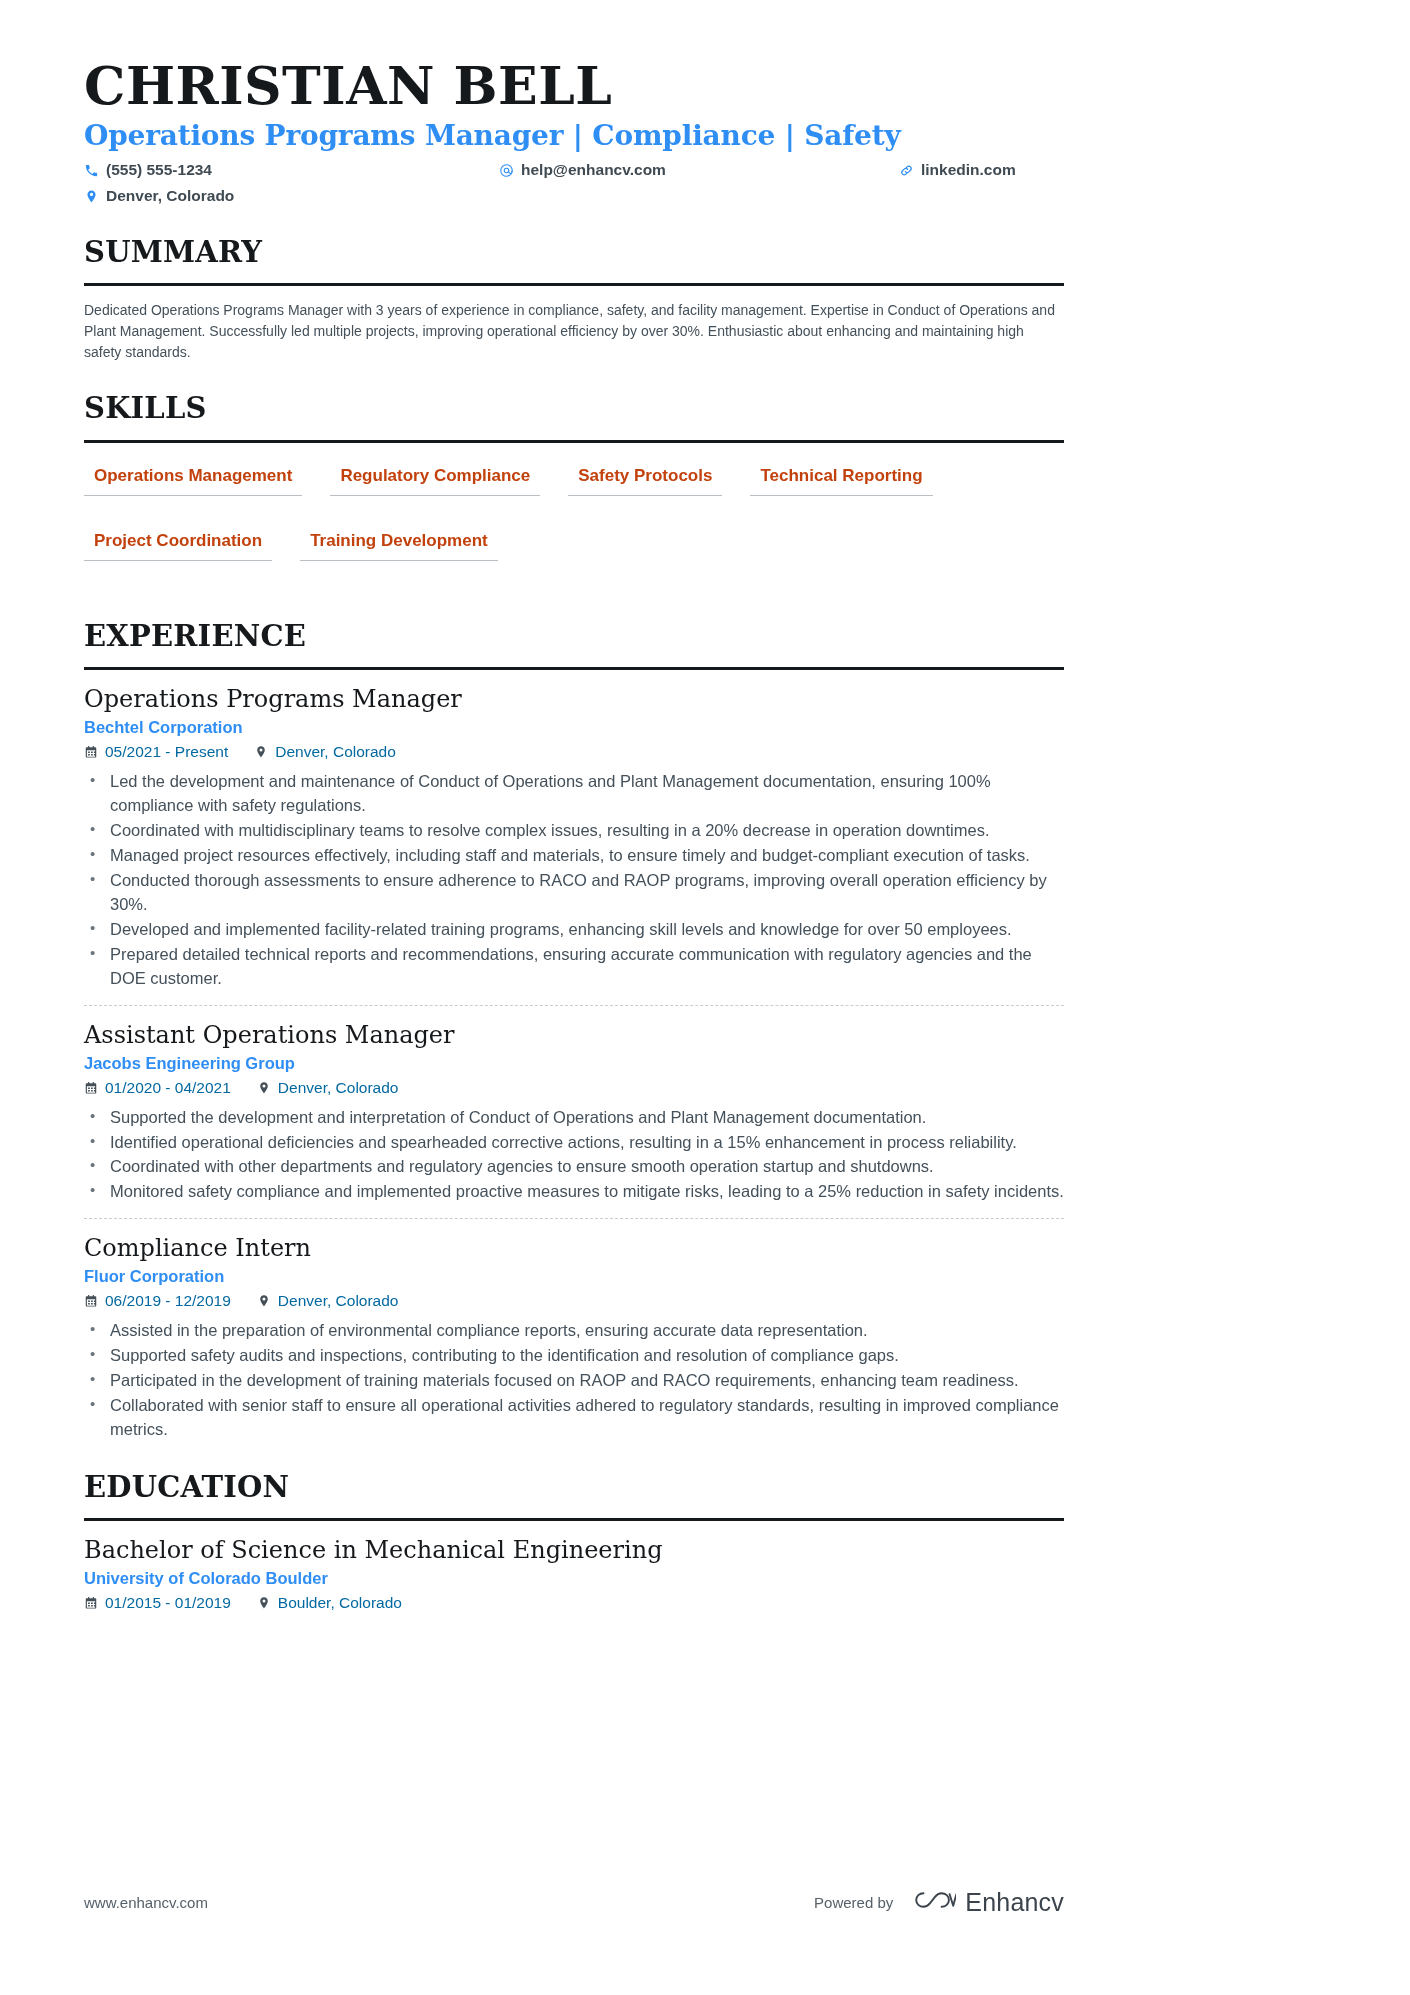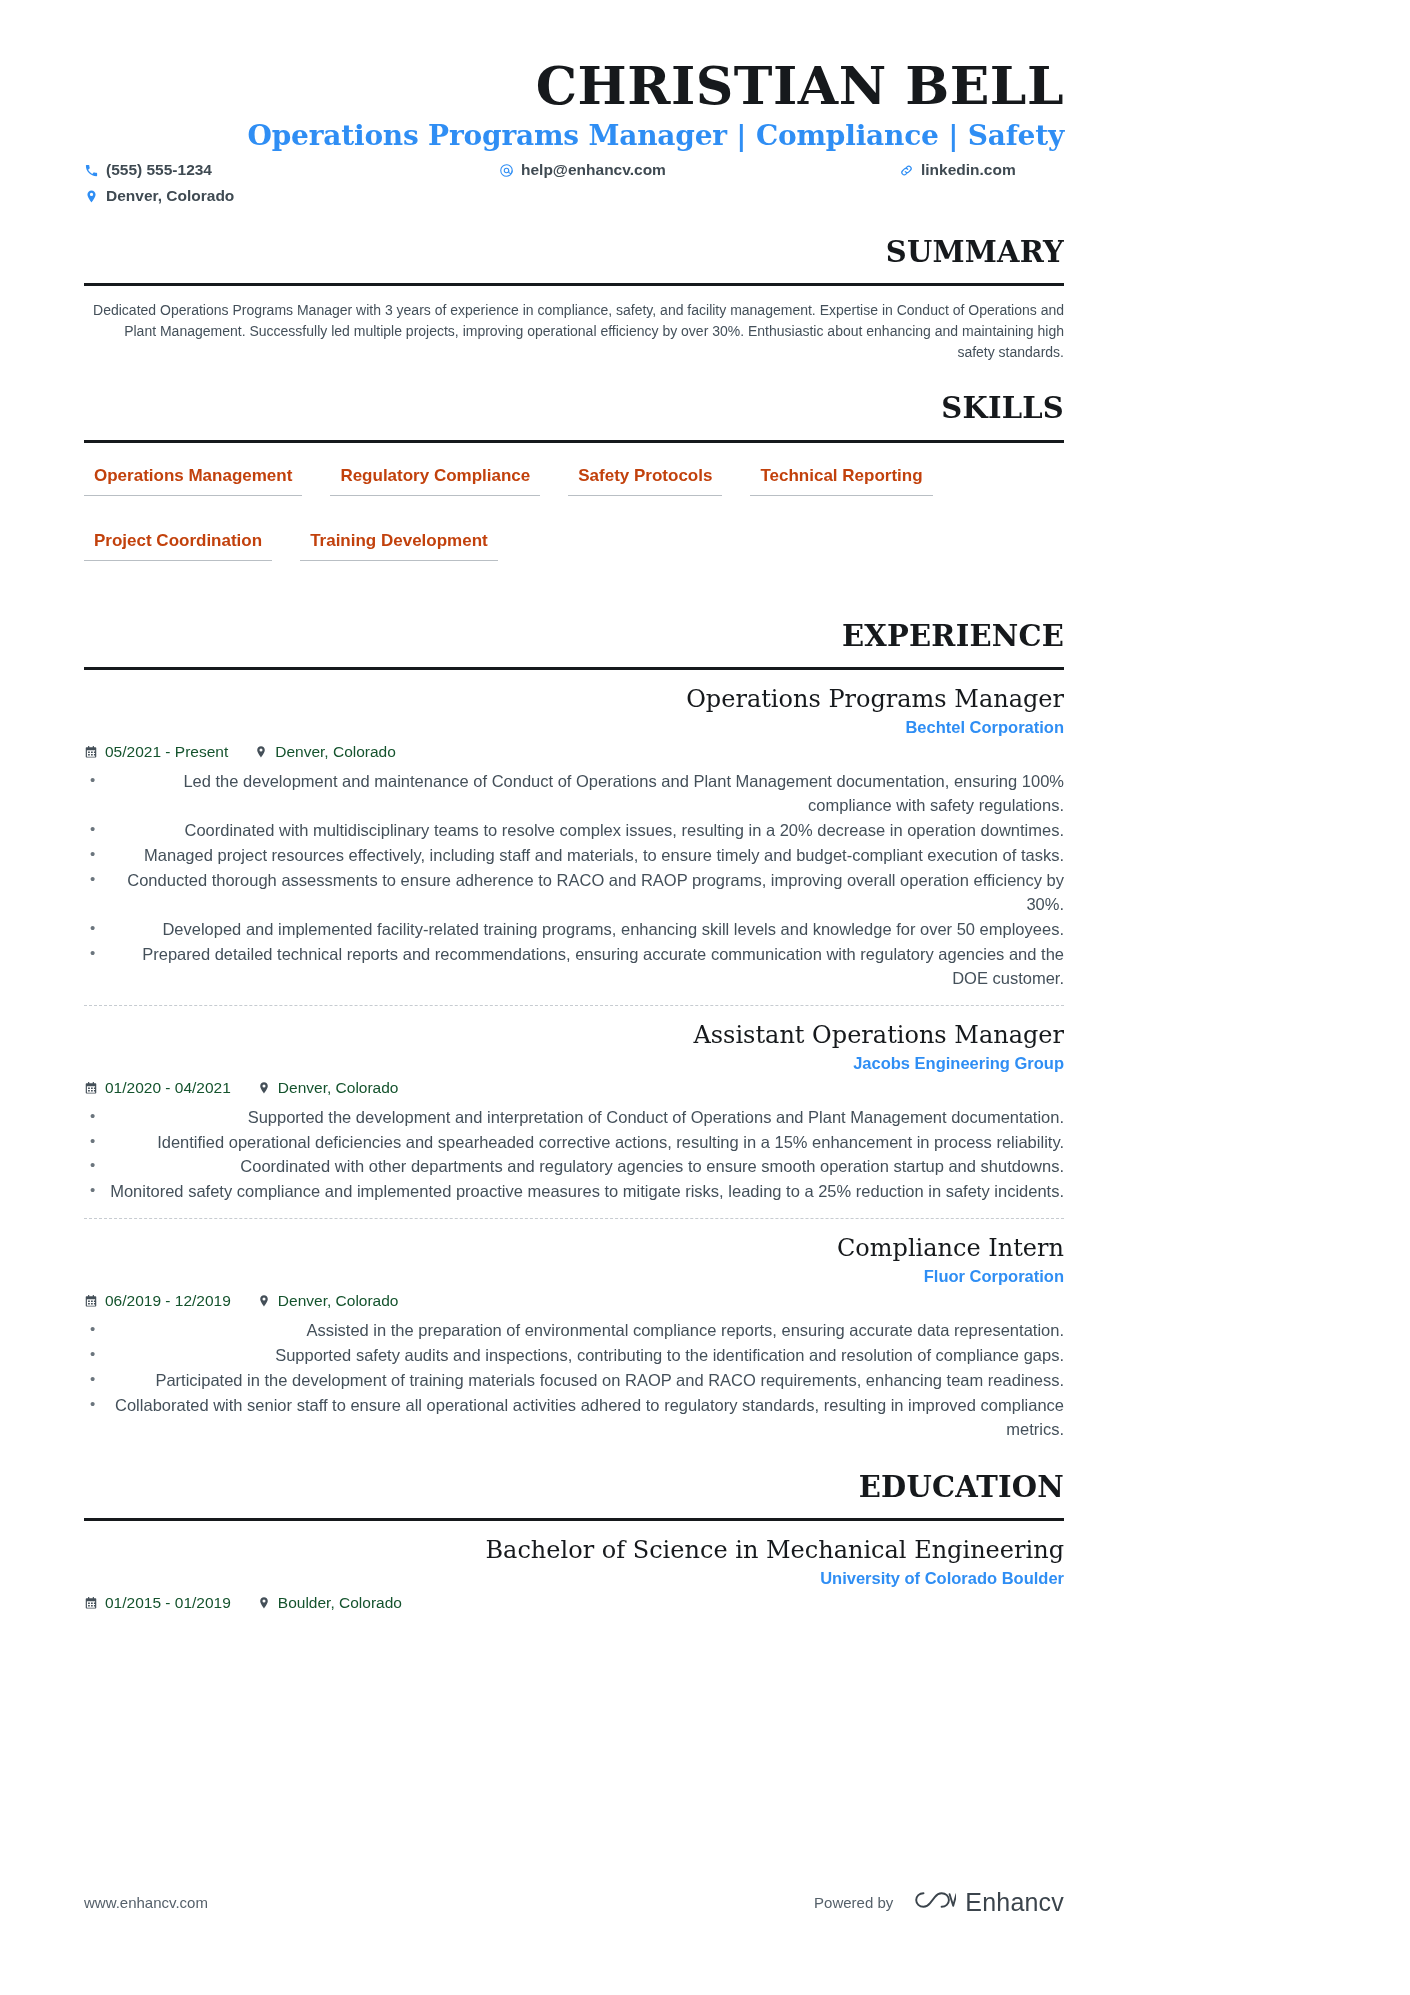--- a/index.html
+++ b/index.html
@@ -15,21 +15,20 @@
     color: #3f4a52;
     position: relative;
   }
 
   .page {
     width: 1148px;
     height: 1995px;
     padding: 0;
     position: relative;
     background: #fff;
-    text-align: right;
   }
 
   .inner {
     padding: 58px 84px 0 84px;
   }
 
   
   .name {
     font-family: "DejaVu Serif", serif;
     font-weight: bold;
@@ -142,21 +141,21 @@
     color: #2f8ef4;
     margin-top: 4px;
   }
 
   .entry-meta {
     margin-top: 6px;
     display: flex;
     align-items: center;
     gap: 26px;
     font-size: 15.5px;
-    color: #14532d;
+    color: #0369a1;
   }
   .meta-item {
     display: flex;
     align-items: center;
     gap: 7px;
   }
   .meta-item .ico {
     color: #444f58;
     display: inline-flex;
     width: 14px;

